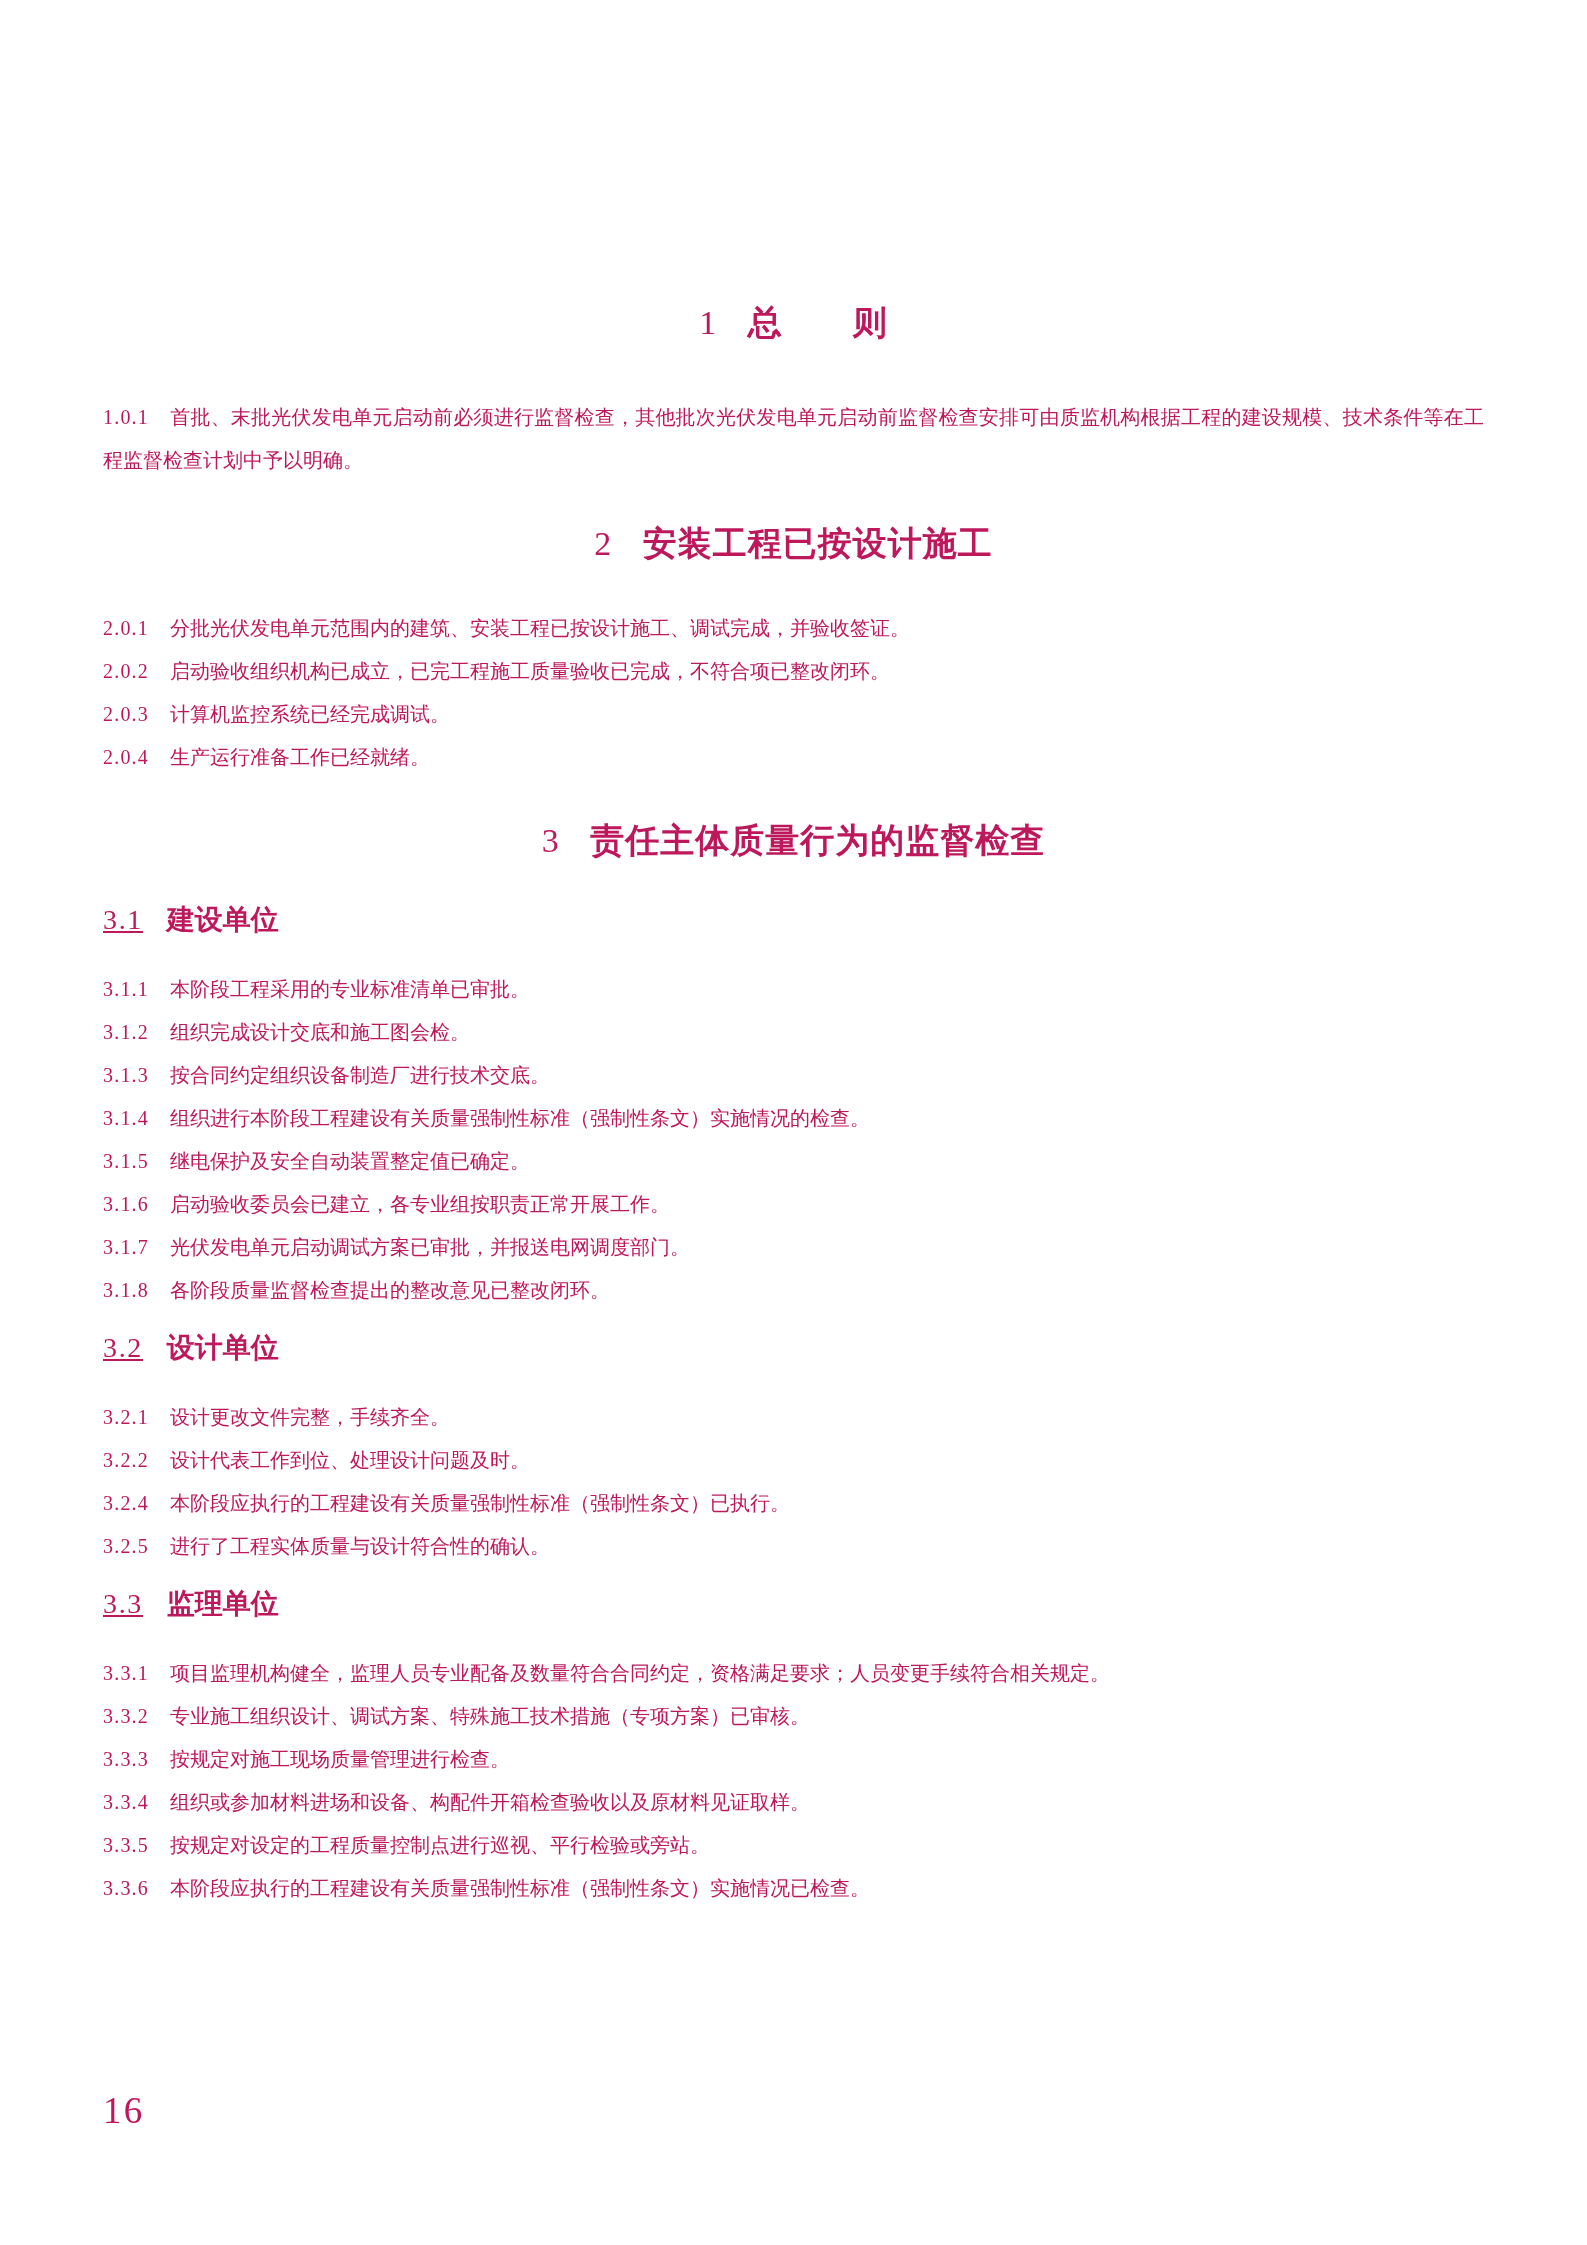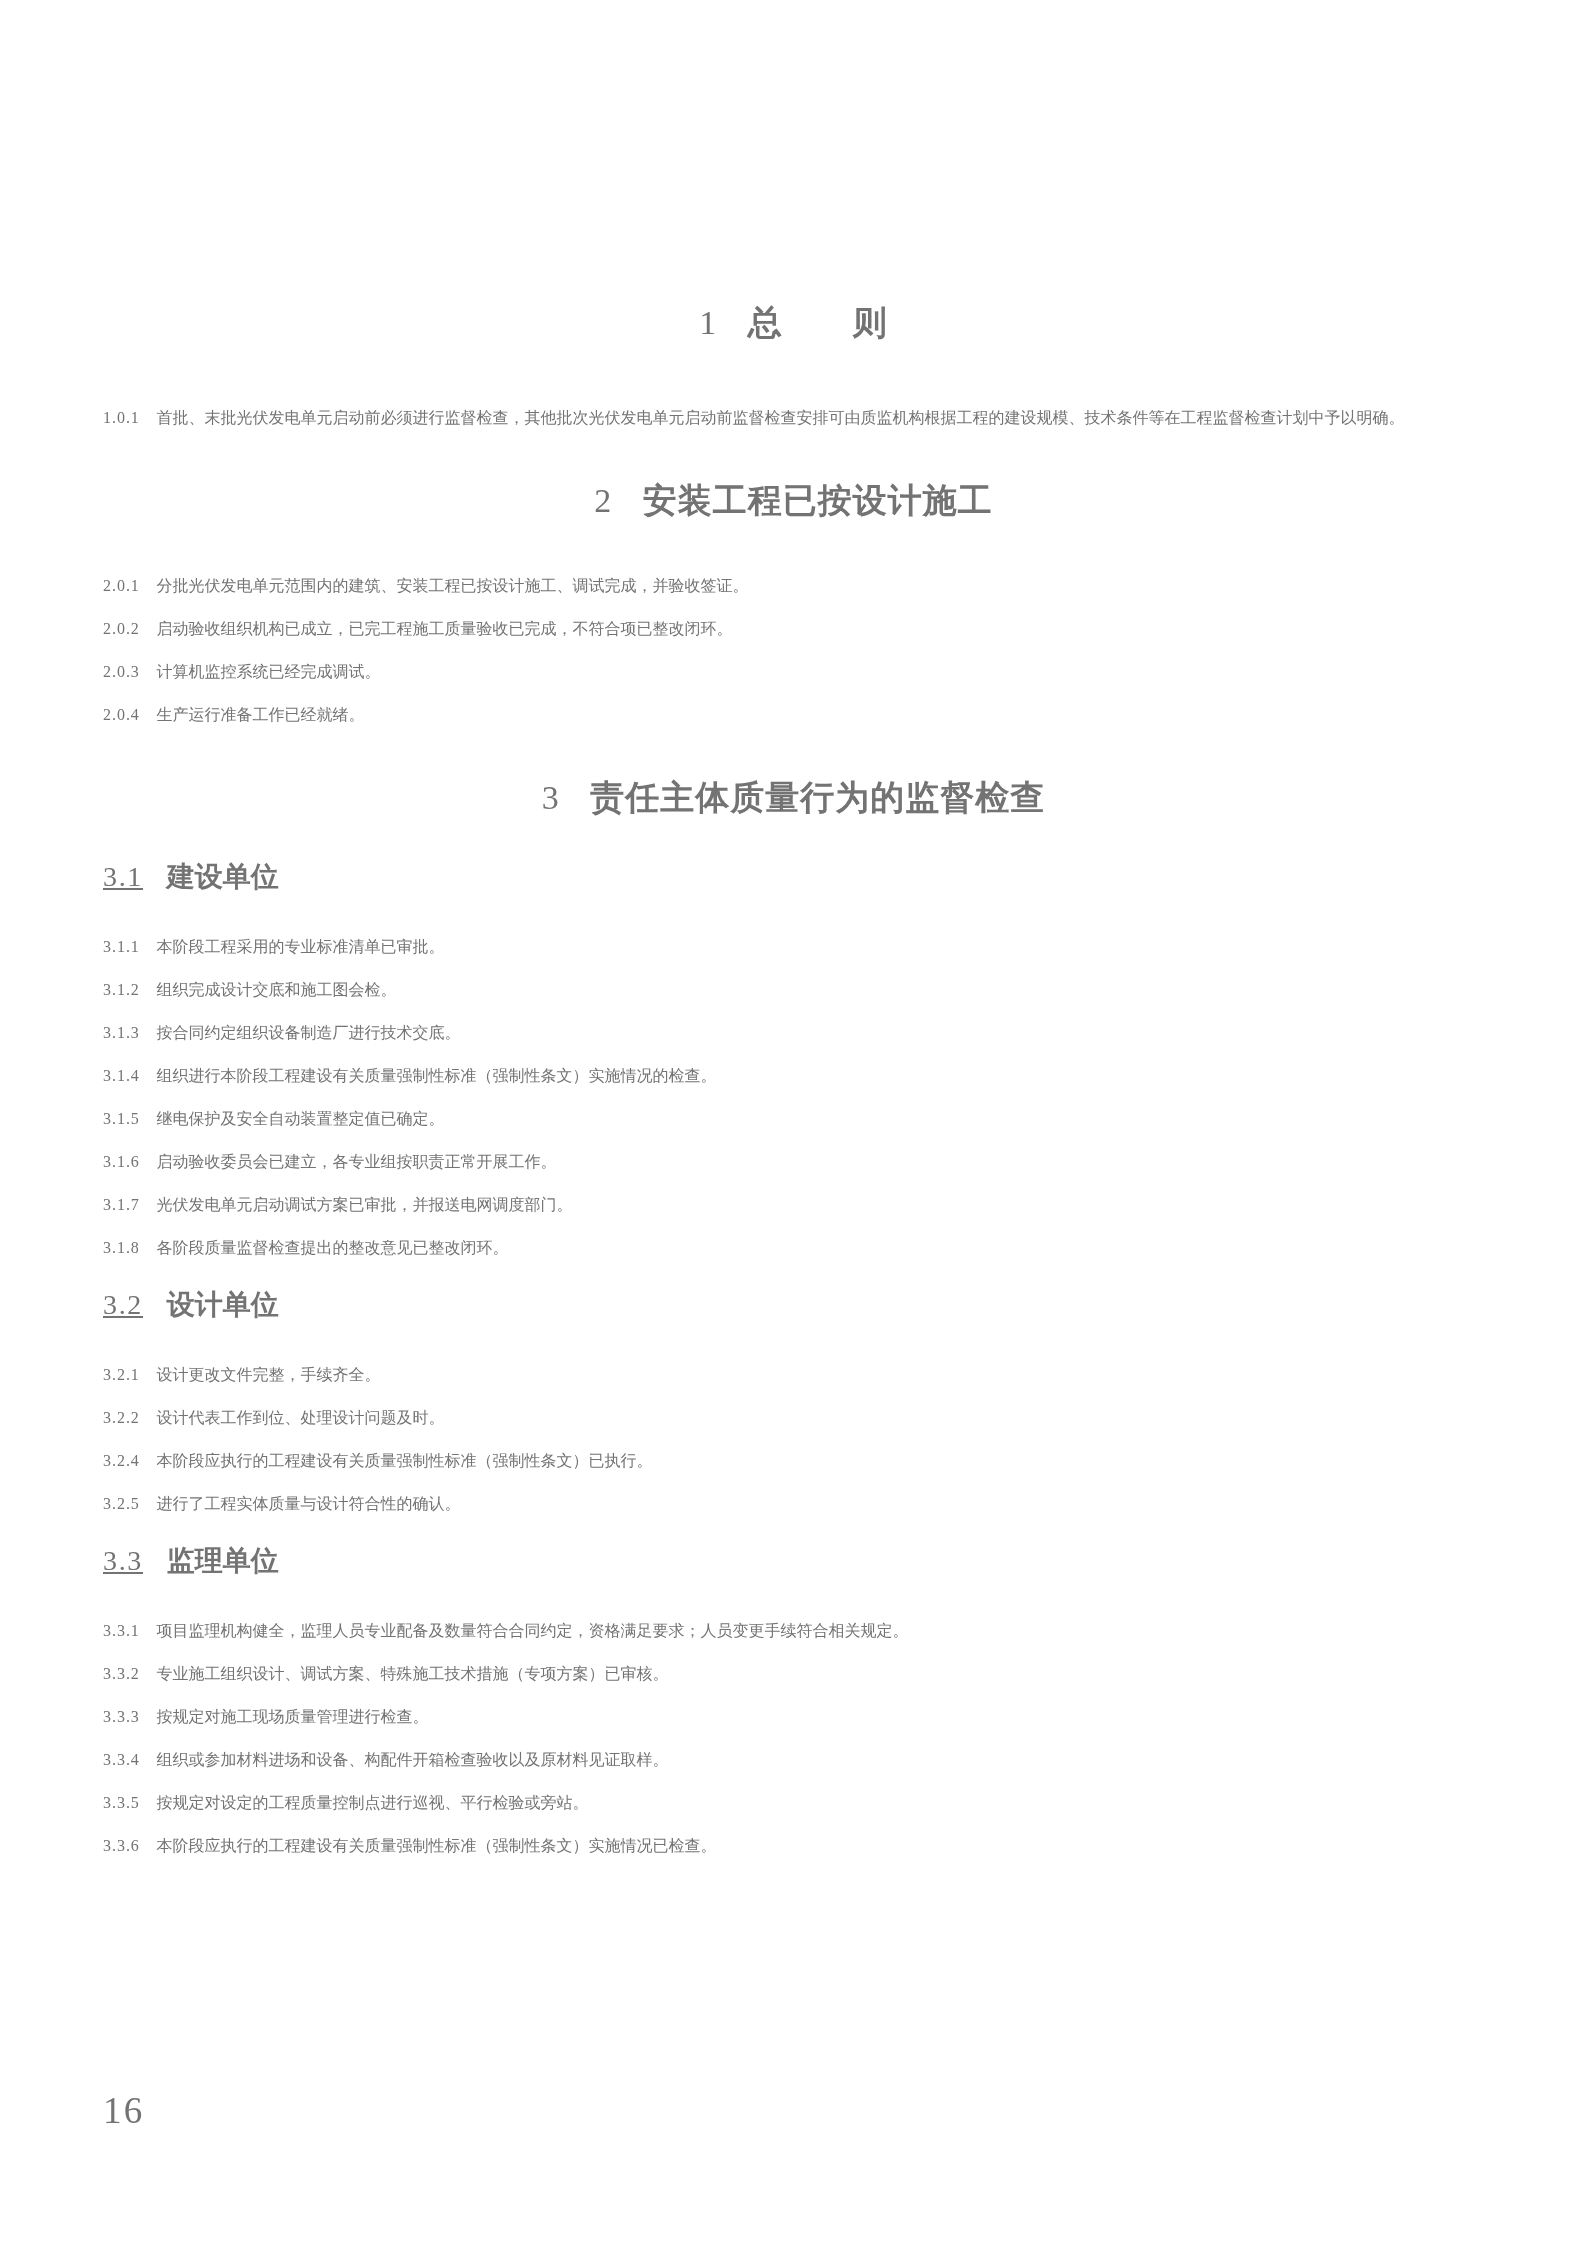--- a/index.html
+++ b/index.html
@@ -7,21 +7,21 @@
     padding: 0;
     background: #ffffff;
   }
   .page {
     position: relative;
     width: 1587px;
     height: 2245px;
     box-sizing: border-box;
     background: #ffffff;
     padding: 303px 103px 0 103px;
-    color: #737373;
+    color: #be185d;
     font-family: "Liberation Serif", "DejaVu Serif", serif;
     overflow: hidden;
   }
   .chapter-title {
     margin: 42px 0 44px 0;
     text-align: center;
     font-family: "Liberation Sans", "DejaVu Sans", sans-serif;
     font-weight: 700;
     font-size: 34px;
     line-height: 38px;
@@ -46,21 +46,21 @@
   .section-title .sec-num {
     font-family: "Liberation Serif", "DejaVu Serif", serif;
     font-weight: 400;
     margin-right: 0.85em;
     letter-spacing: 0.06em;
     text-decoration: underline;
   }
   .clauses { margin: 0; }
   .clause {
     margin: 0;
-    font-size: 16px;
+    font-size: 20px;
     line-height: 43px;
     text-align: justify;
   }
   .clause-num {
     margin-right: 1.05em;
     letter-spacing: 0.06em;
   }
   .page-number {
     position: absolute;
     left: 103px;

